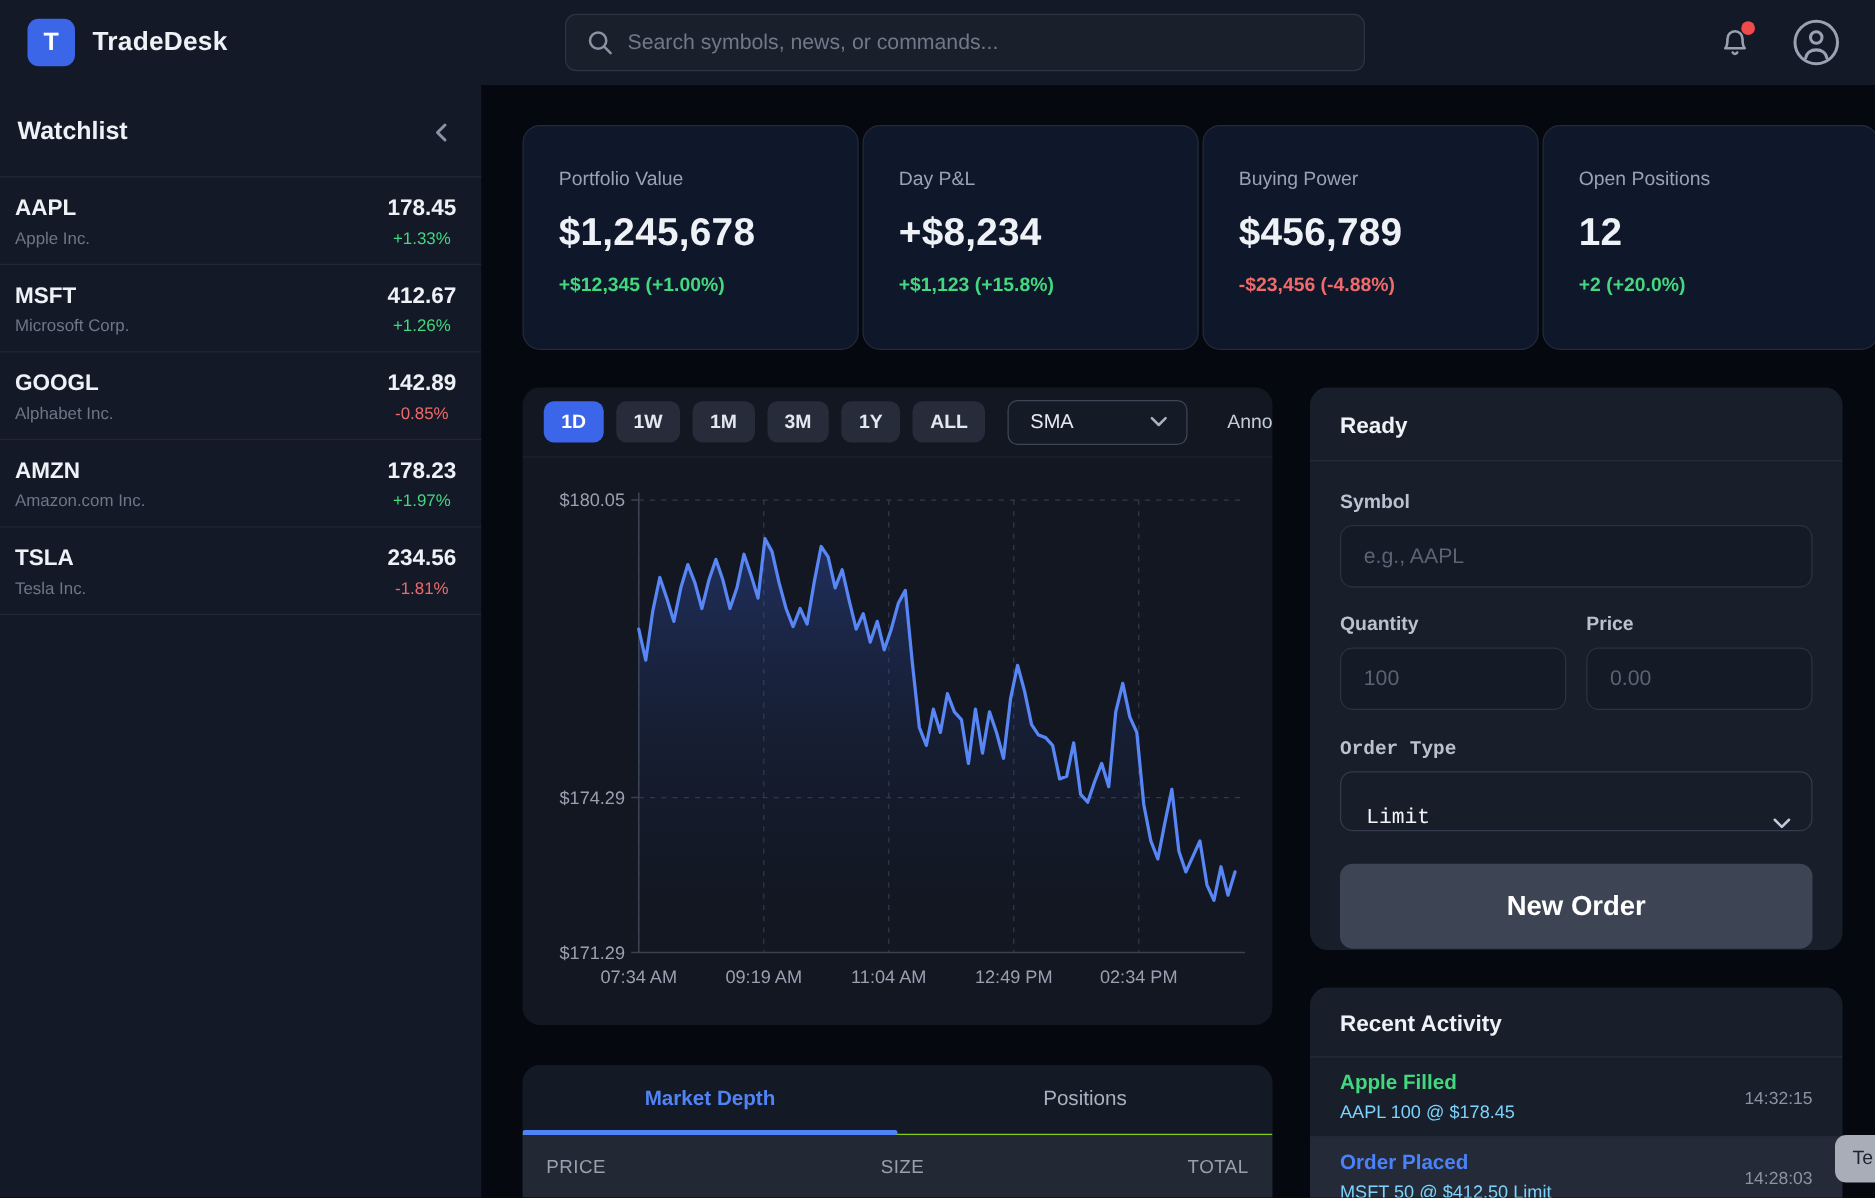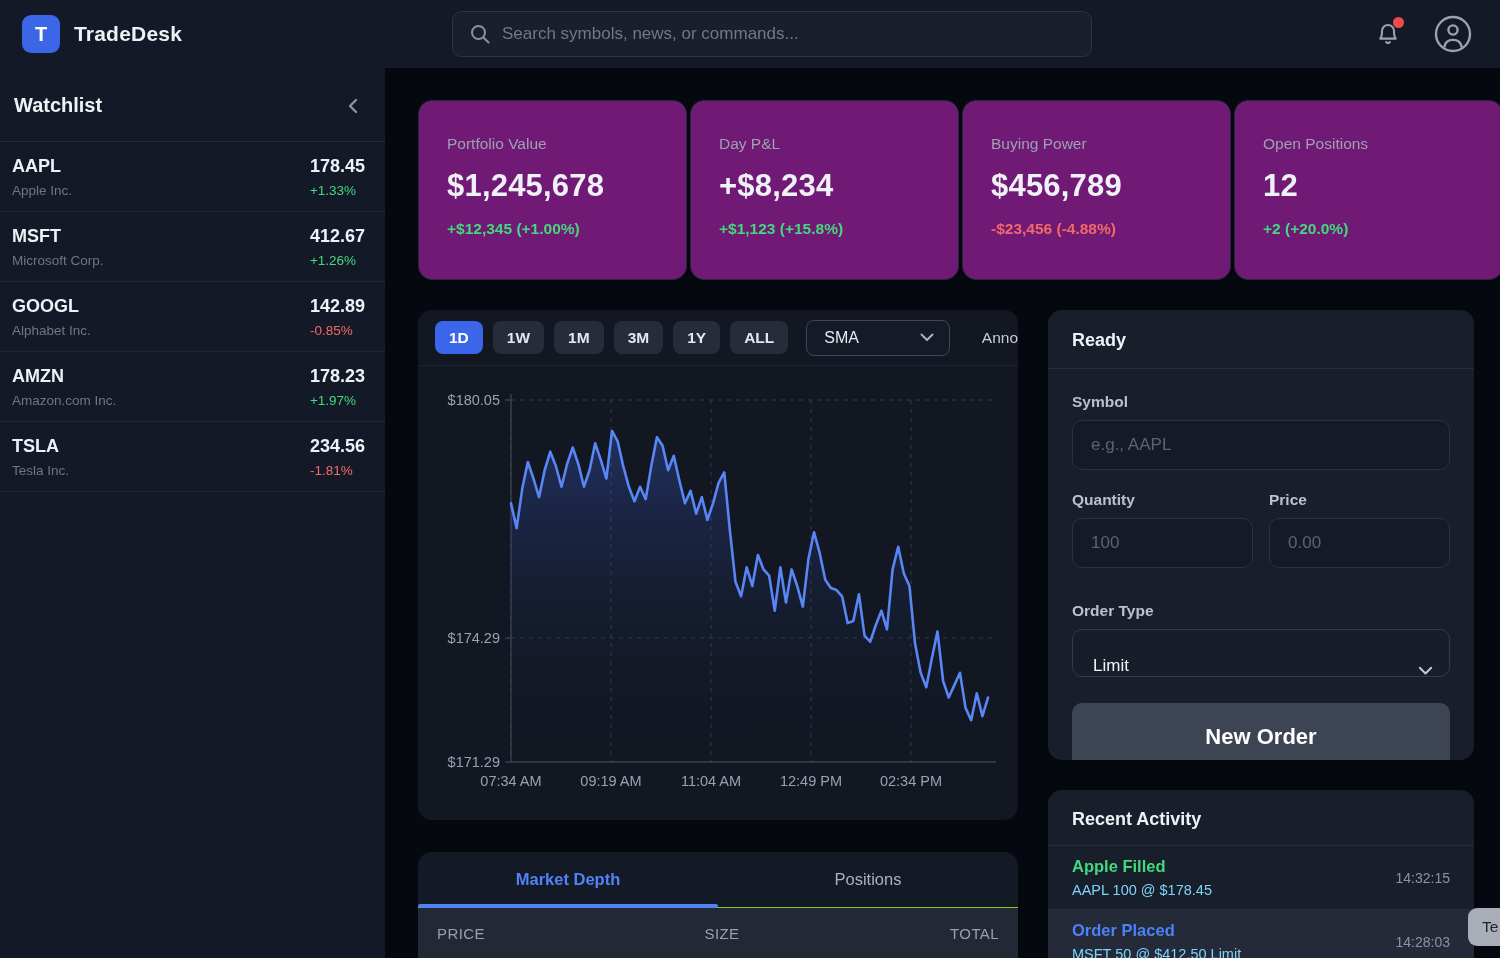--- a/index.html
+++ b/index.html
@@ -30,29 +30,29 @@
   .sidebar { position:absolute; left:0; top:68px; width:386px; bottom:0;
     background:#141927; border-right:1px solid #05070d; }
   .wl-head { display:flex; align-items:center; justify-content:space-between;
     padding:26px 24px 24px 14px; border-bottom:1px solid #232937; }
   .wl-title { font-size:20px; font-weight:bold; padding-left:0; }
   .wl-row { display:flex; align-items:center; justify-content:space-between;
     padding:14px 20px 13px 12px; border-bottom:1px solid #202634; cursor:pointer; }
   .wl-sym { font-size:18px; font-weight:bold; }
   .wl-name { font-size:13.5px; color:#6e7687; margin-top:6px; }
   .wl-price { font-size:18px; font-weight:bold; text-align:right; }
-  .wl-chg { font-size:13.5px; margin-top:6px; text-align:left; }
+  .wl-chg { font-size:13.5px; margin-top:6px; text-align:center; }
   .up { color:#43d87e; } .down { color:#f06a6a; }
 
   
   .main { position:absolute; left:386px; top:68px; right:0; bottom:0;
     background:#06080f; overflow:hidden; padding:32px 0 0 32px; }
 
   .stats { display:flex; gap:3px; }
-  .stat-card { width:269px; height:180px; background:#701a75;
+  .stat-card { width:269px; height:180px; background:#0f172a;
     border:1px solid #242a39; border-radius:14px; padding:34px 28px 0 28px;
     flex:0 0 auto; }
   .stat-label { font-size:15.5px; color:#9aa2b3; }
   .stat-value { font-size:31px; font-weight:bold; margin-top:15px; letter-spacing:.2px; }
   .stat-delta { font-size:15.5px; font-weight:bold; margin-top:16px; }
 
   .content-row { display:flex; gap:30px; margin-top:30px; }
 
   
   .chart-card { width:600px; height:510px; background:#121722;
@@ -92,21 +92,21 @@
   .order-head { padding:20px 24px 17px 24px; border-bottom:1px solid #262c3a;
     font-size:18px; font-weight:bold; }
   .order-body { padding:24px; }
   .fld-label { font-size:15.5px; color:#bac1cf; font-weight:bold; }
   .txt-input { margin-top:9px; width:100%; height:50px; background:#141a26;
     border:1px solid #2b3242; border-radius:10px; padding:0 18px; color:#e7eaf0;
     font-size:17px; outline:none; font-family:"Liberation Sans", sans-serif; }
   .txt-input::placeholder { color:#5b6374; }
   .two-col { display:flex; gap:16px; margin-top:21px; }
   .two-col > div { flex:1; }
-  .order-type { margin-top:34px; }
+  .order-type { margin-top:22px;font-family:Liberation Mono, monospace; }
   .type-select { margin-top:9px; height:48px; border-radius:10px; background:#171d29;
     border:1px solid #333b4c; display:flex; align-items:flex-end;
     justify-content:space-between; padding:0 16px 0 20px; cursor:pointer; }
   .type-select span { font-size:17px; color:#f2f4f8; }
   .submit-btn { margin-top:26px; width:100%; height:68px; border:none;
     border-radius:10px; background:#3d4554; color:#fff; font-size:22px;
     font-weight:bold; cursor:pointer; font-family:"Liberation Sans", sans-serif; }
 
   .activity-card { width:426px; margin-top:30px; background:#181e2a;
     border-radius:14px; overflow:hidden; height:200px; }

